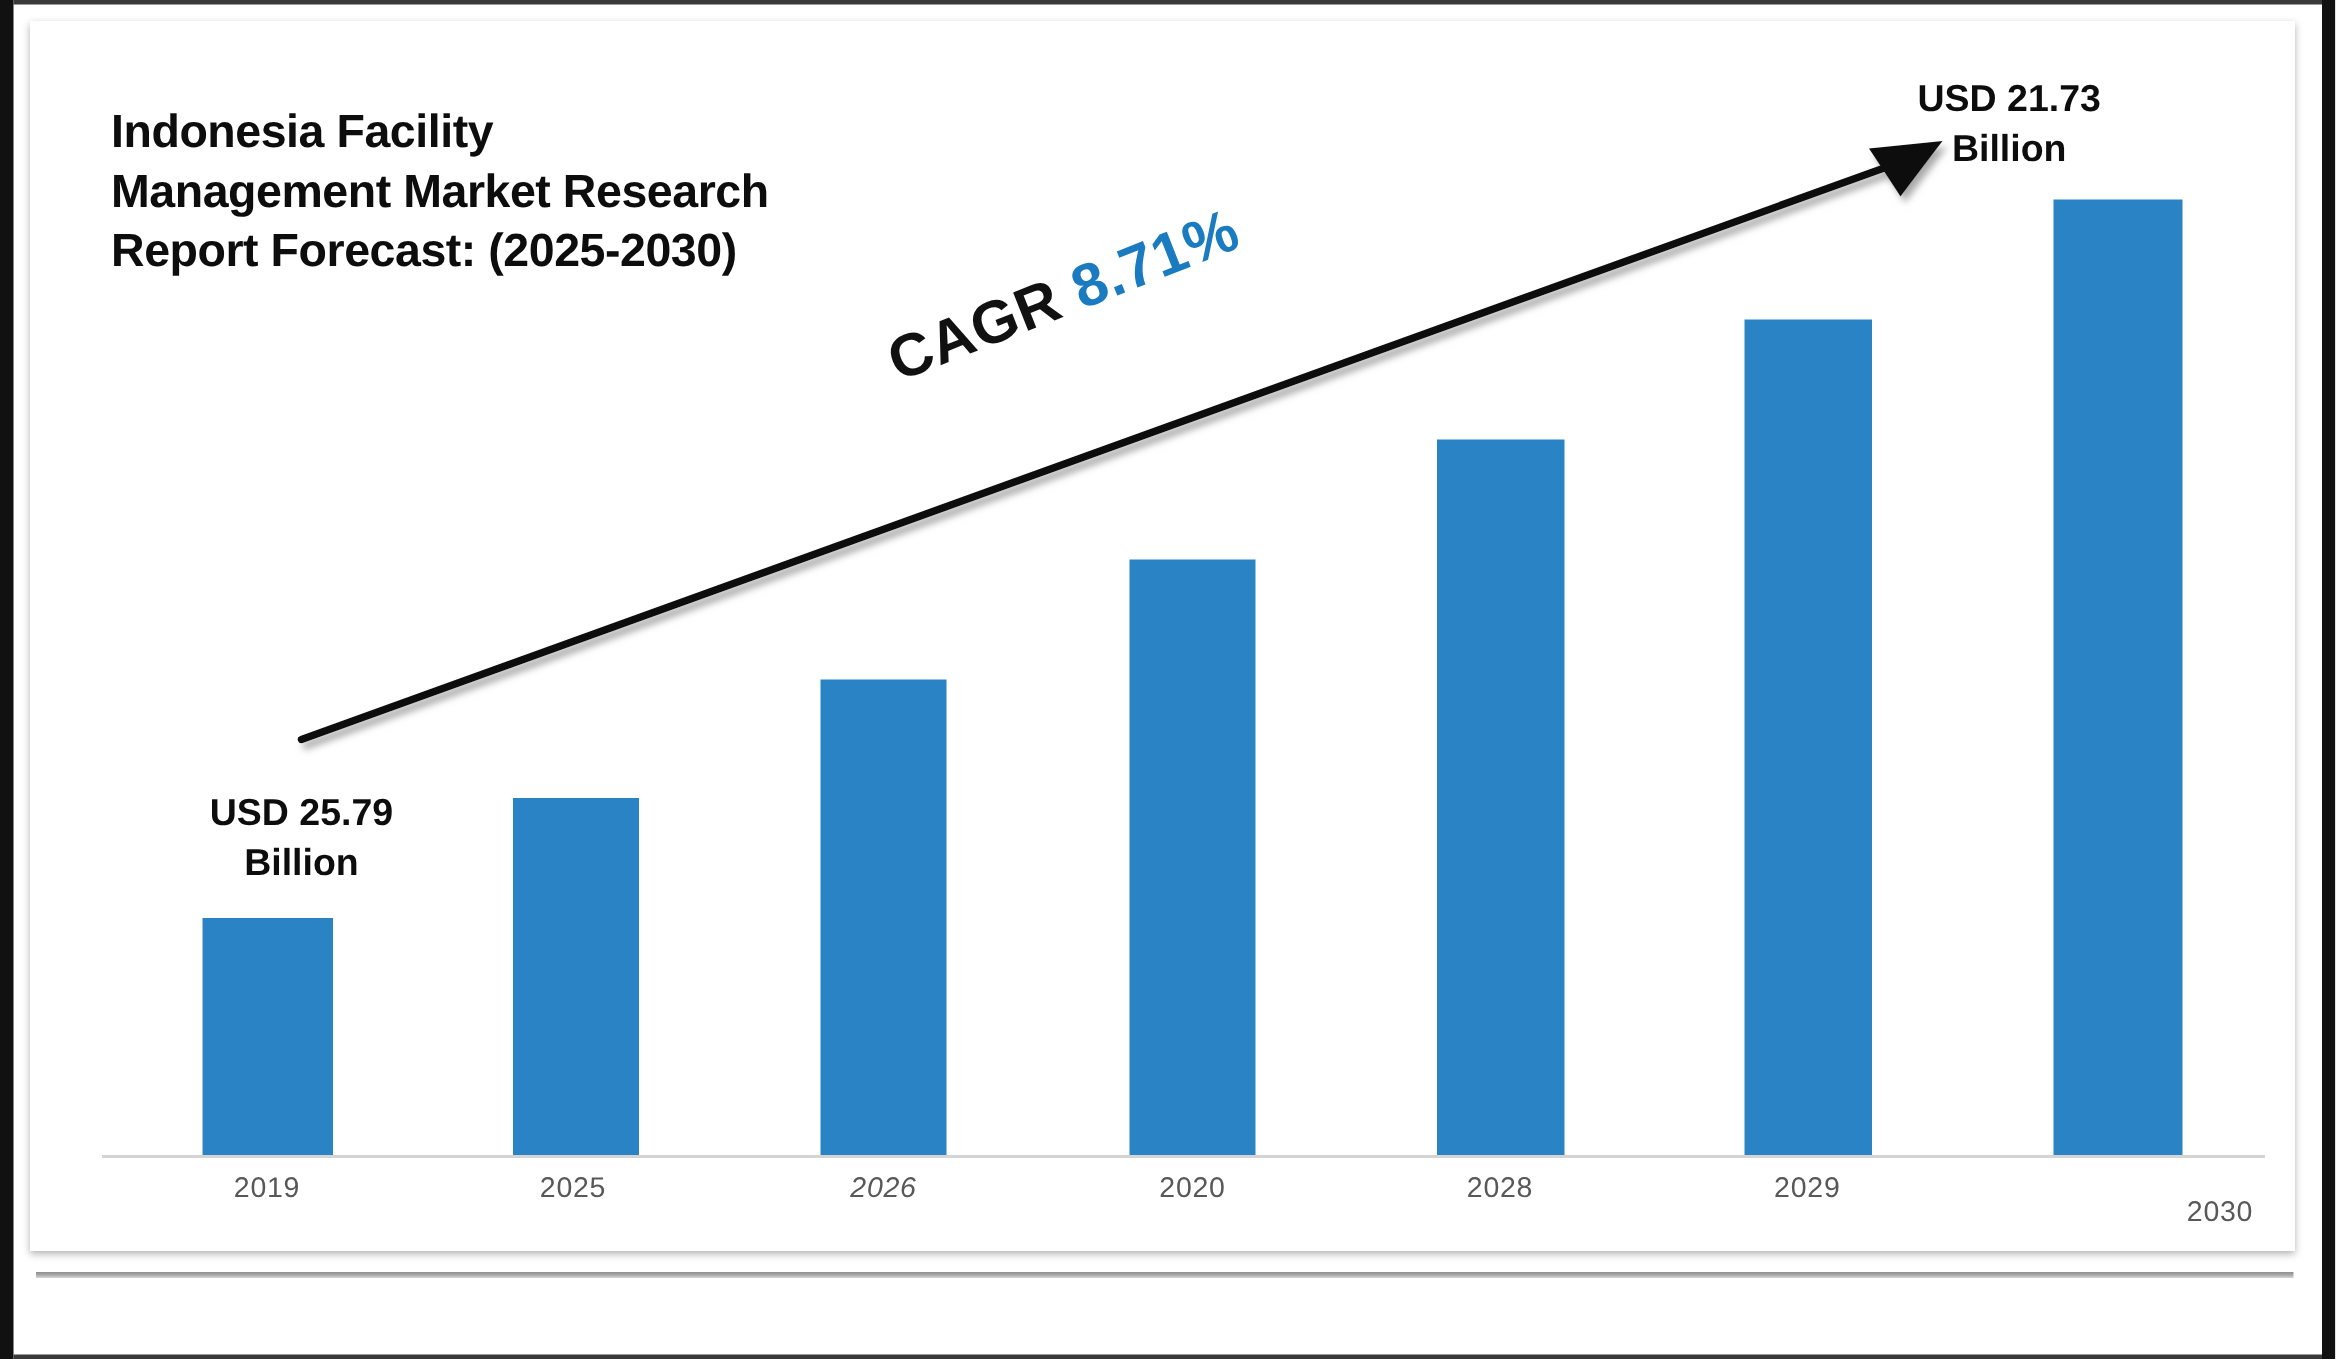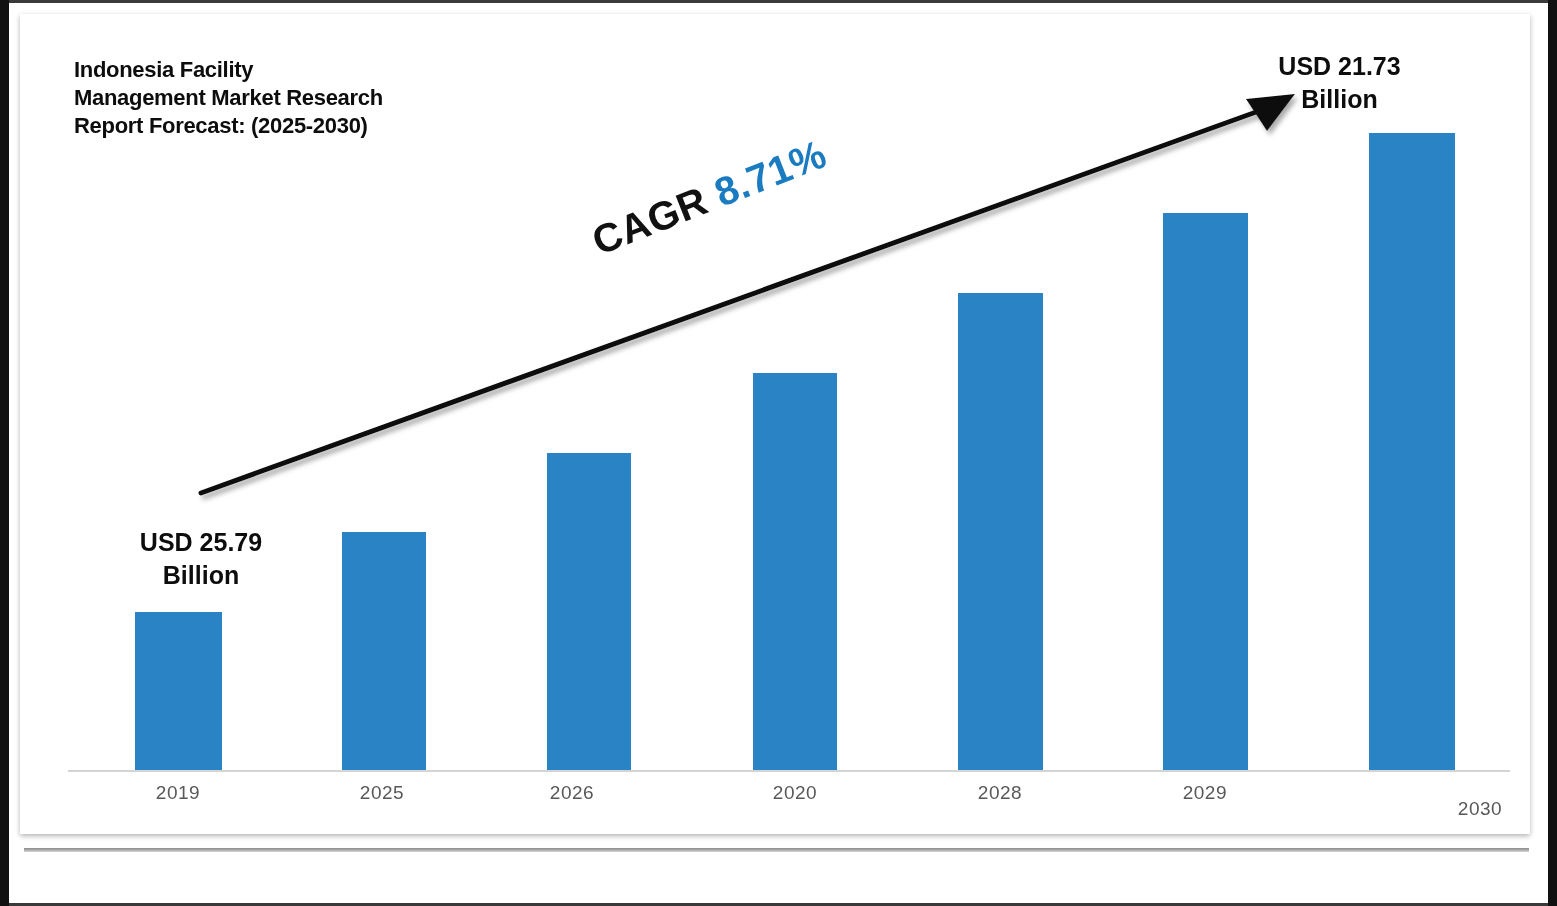--- a/index.html
+++ b/index.html
@@ -64,23 +64,23 @@
     top: 848px;
     width: 1505px;
     height: 4px;
     background: linear-gradient(to bottom, #8e8e8e 0%, #a9a9a9 50%, #d8d8d8 100%);
   }
 
   
   .title {
     position: absolute;
     left: 54px;
-    top: 42px;
+    top: 54px;
     width: 720px;
-    font-size: 22px;
+    font-size: 31px;
     font-weight: 700;
     line-height: 1.28;
     letter-spacing: -0.3px;
     color: #0d0d0d;
     white-space: pre-line;
   }
 
   
   .plot {
     position: absolute;
@@ -194,21 +194,21 @@
       <div class="bar" style="left:115px; width:87px; height:158px;"></div>
       <div class="bar" style="left:322px; width:84px; height:238px;"></div>
       <div class="bar" style="left:527px; width:84px; height:317px;"></div>
       <div class="bar" style="left:733px; width:84px; height:397px;"></div>
       <div class="bar" style="left:938px; width:85px; height:477px;"></div>
       <div class="bar" style="left:1143px; width:85px; height:557px;"></div>
       <div class="bar" style="left:1349px; width:86px; height:637px;"></div>
 
       <div class="tick" style="left:108px; width:100px;">2019</div>
       <div class="tick" style="left:312px; width:100px;">2025</div>
-      <div class="tick" style="left:502px; width:100px;">2026</div>
+      <div class="tick" style="left:519px; width:100px;font-style:italic;">2026</div>
       <div class="tick" style="left:725px; width:100px;">2020</div>
       <div class="tick" style="left:930px; width:100px;">2028</div>
       <div class="tick" style="left:1107px; width:100px;text-align:right;">2029</div>
       <div class="tick" style="left:1410px; width:100px;margin-top:16px;">2030</div>
 
       <svg class="arrow-svg" viewBox="0 0 1510 820">
         <defs>
           <filter id="arrowShadow" x="-20%" y="-20%" width="150%" height="150%">
             <feDropShadow dx="3" dy="4" stdDeviation="2.5" flood-color="#9a9a9a" flood-opacity="0.85"></feDropShadow>
           </filter>

